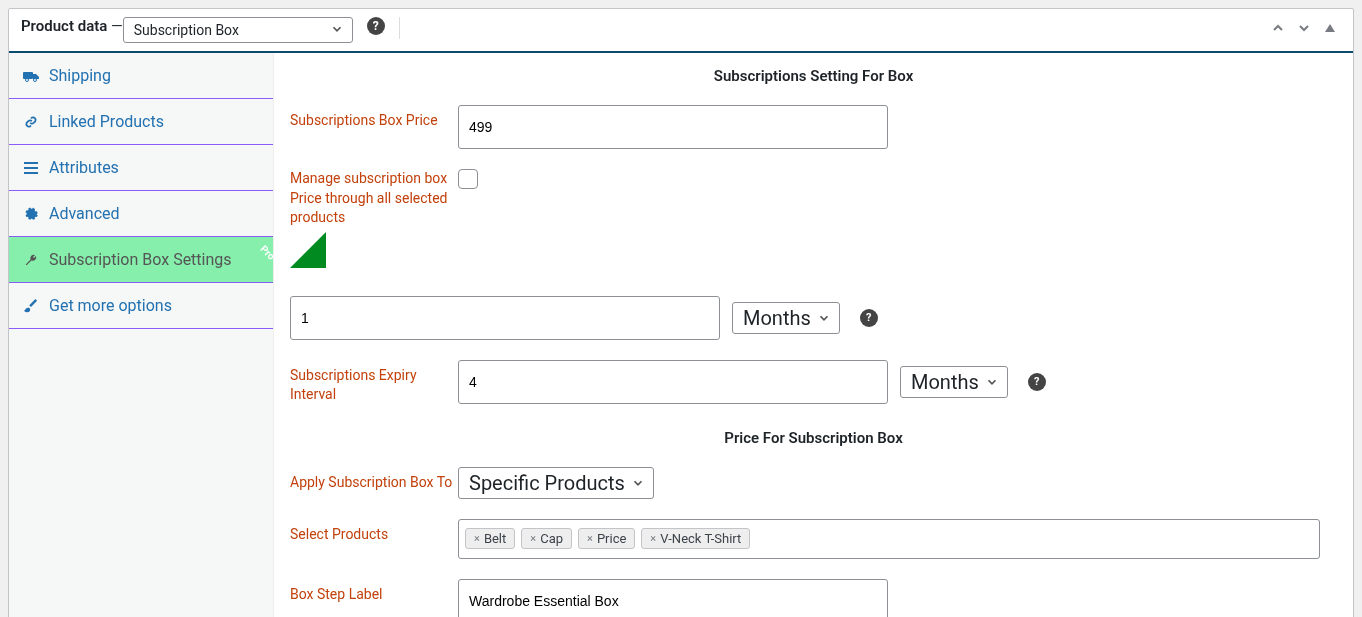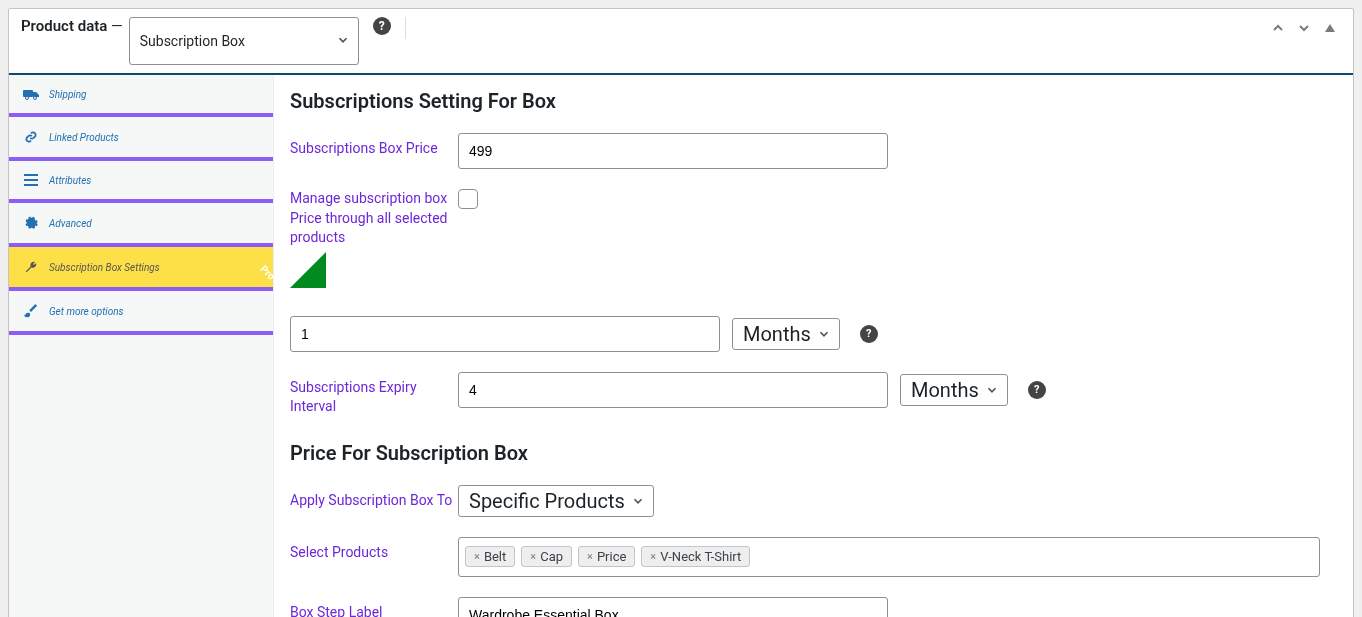--- a/index.html
+++ b/index.html
@@ -1,39 +1,39 @@
 <!DOCTYPE html>
 <html><head>
   <meta charset="utf-8">
   <style>
     * { box-sizing: border-box; margin: 0; padding: 0; }
     body { font-family: -apple-system, BlinkMacSystemFont, "Segoe UI", Roboto, sans-serif; font-size: 14px; color: #1d2327; background: #f0f0f1; padding: 8px; }
     .panel { background: #fff; border: 1px solid #c3c4c7; border-radius: 2px; }
     .panel-header { display: flex; padding: 8px 12px; border-bottom: 2px solid #0c4a6e; }
     .panel-title { font-weight: 600; font-size: 15px; }
     .panel-title .sep { font-weight: 400; }
-    .product-type-select { margin-left: 6px; background: #fff; border: 1px solid #8c8f94; border-radius: 3px; height: 48px; display: inline-flex; align-items: center; padding: 0 28px 0 10px; position: relative; cursor: pointer; min-width: 230px; }
+    .product-type-select { background: #fff; border: 1px solid #8c8f94; border-radius: 3px; height: 26px; display: inline-flex; align-items: center; padding: 0 28px 0 10px; position: relative; cursor: pointer; min-width: 230px; }
     .product-type-select .chev { position: absolute; right: 8px; }
     .help-circle { width: 18px; height: 18px; border-radius: 50%; background: #444; color: #fff; display: inline-flex; align-items: center; justify-content: center; font-size: 12px; font-weight: 700; margin-left: 14px; cursor: help; }
     .header-divider { width: 1px; height: 22px; background: #ddd; margin-left: 14px; }
     .header-spacer { flex: 1; }
     .header-icon { width: 22px; height: 22px; display: inline-flex; align-items: center; justify-content: center; color: #787c82; cursor: pointer; margin-left: 4px; }
     .panel-body { display: flex; min-height: 540px; }
     .sidebar { width: 265px; border-right: 1px solid #eee; background: #f6f7f7; }
     .sidebar li { list-style: none; }
-    .sidebar a { display: flex; align-items: center; gap: 10px; padding: 13px 14px; border-bottom: 4px solid #8b5cf6; color: #2271b1; text-decoration: none; font-size: 10px; cursor: pointer; font-style: italic; }
-    .sidebar a.active { background: #fde047; color: #555; }
+    .sidebar a { display: flex; align-items: center; gap: 10px; padding: 13px 14px; border-bottom: 1px solid #8b5cf6; color: #2271b1; text-decoration: none; font-size: 16px; cursor: pointer; }
+    .sidebar a.active { background: #86efac; color: #555; }
     .sidebar a .icon { width: 16px; display: inline-flex; justify-content: center; color: inherit; }
     .sidebar a.active .icon { color: #555; }
     .content { flex: 1; padding: 8px 0 24px 0; }
-    .section-title { font-weight: 600; font-size: 20px; color: #1d2327; padding: 6px 16px 10px; }
+    .section-title { font-weight: 600; font-size: 15px; color: #1d2327; padding: 6px 16px 10px; text-align: center; }
     .form-row { display: flex; align-items: flex-start; padding: 10px 16px; }
-    .form-row .label { width: 168px; flex-shrink: 0; font-size: 14px; color: #6d28d9; padding-top: 6px; line-height: 1.4; }
+    .form-row .label { width: 168px; flex-shrink: 0; font-size: 14px; color: #c2410c; padding-top: 6px; line-height: 1.4; }
     .form-row .control { display: flex; align-items: center; gap: 12px; flex: 1; }
-    .text-input { height: 36px; border: 1px solid #8c8f94; border-radius: 3px; padding: 0 10px; font-size: 14px; width: 430px; }
+    .text-input { height: 44px; border: 1px solid #8c8f94; border-radius: 3px; padding: 0 10px; font-size: 14px; width: 430px; }
     .text-input.wide { width: 430px; }
     .num-input { width: 430px; }
     .select-box { height: 32px; border: 1px solid #8c8f94; border-radius: 3px; padding: 0 28px 0 10px; font-size: 20px; background: #fff; display: inline-flex; align-items: center; position: relative; cursor: pointer; }
     .select-box .chev { position: absolute; right: 8px; }
     .checkbox { width: 20px; height: 20px; border: 1px solid #8c8f94; border-radius: 4px; background: #fff; cursor: pointer; }
     .pro-badge { position: relative; margin-left: 16px; margin-top: -6px; }
     .pro-triangle { position: relative; width: 0; height: 0; border-style: solid; border-width: 0 0 36px 36px; border-color: transparent transparent #008a1f transparent; }
     .pro-text { position: absolute; left: -30px; top: 15px; color: #fff; font-size: 10px; font-weight: 700; transform: rotate(45deg); }
     .multi-select { border: 1px solid #8c8f94; border-radius: 3px; padding: 6px; width: 862px; min-height: 40px; display: flex; gap: 6px; flex-wrap: wrap; align-items: center; cursor: text; }
     .tag { background: #eeeeee; border: 1px solid #c3c4c7; border-radius: 3px; padding: 2px 8px; font-size: 13px; display: inline-flex; align-items: center; gap: 4px; color: #3c434a; }

